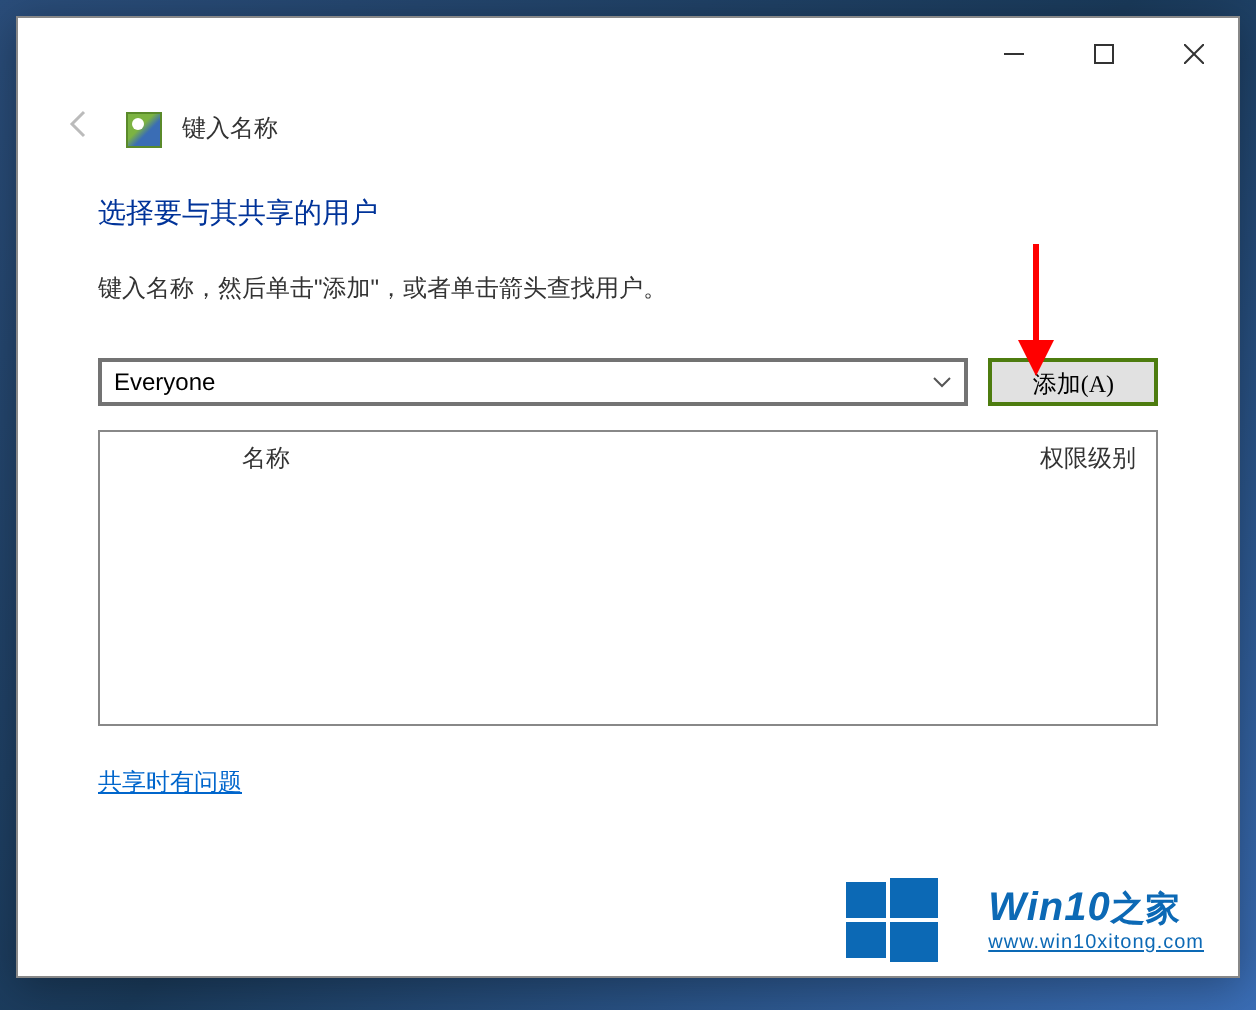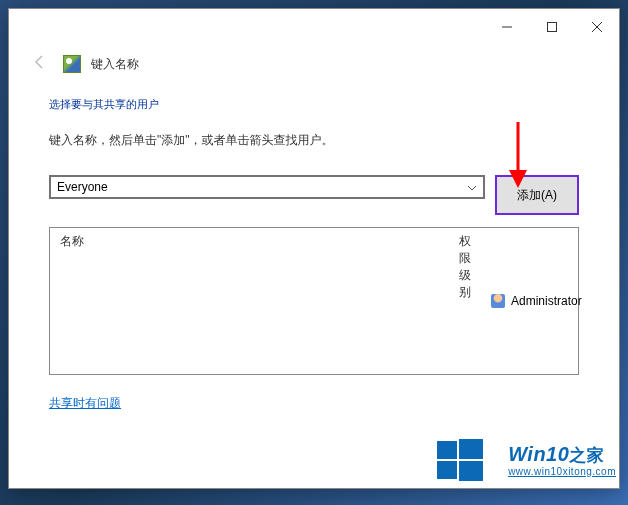--- a/index.html
+++ b/index.html
@@ -76,21 +76,21 @@
     }
     .app-title {
       font-size: 12px;
       color: #333;
     }
     .content {
       padding: 18px 40px 10px 40px;
     }
     .main-heading {
       color: #003399;
-      font-size: 11px;
+      font-size: 14px;
       font-weight: normal;
       margin-bottom: 20px;
     }
     .sub-text {
       color: #333;
       font-size: 12px;
       margin-bottom: 26px;
     }
     .input-row {
       display: flex;
@@ -108,32 +108,34 @@
       display: flex;
       align-items: center;
       justify-content: space-between;
       height: 24px;
     }
     .name-input .dropdown-arrow {
       color: #555;
       font-size: 10px;
     }
     .add-button {
-      border: 2px solid #6d28d9;
+      border: 2px solid #4d7c0f;
       background: #e1e1e1;
       padding: 3px 20px;
       font-size: 12px;
-      font-family: Liberation Sans, sans-serif;
+      font-family: Liberation Serif, serif;
       cursor: pointer;
-      height: 40px;
+      height: 24px;
     }
     .users-table {
       border: 1px solid #888;
       height: 148px;
       display: flex;
+      flex-direction: column;
+      align-items: flex-end;
     }
     .table-header {
       display: flex;
       padding: 5px 10px;
       color: #333;
     }
     .col-name {
       flex: 0 0 355px;
     }
     .col-perm {
@@ -168,21 +170,21 @@
     }
     .red-arrow {
       position: absolute;
       top: 120px;
       right: 96px;
       pointer-events: none;
     }
     .watermark {
       position: absolute;
       bottom: 22px;
-      right: 12px;
+      right: 26px;
       display: flex;
       align-items: center;
       gap: 25px;
       pointer-events: none;
     }
     .win-logo {
       width: 46px;
       height: 46px;
     }
     .watermark-text {
@@ -257,27 +259,20 @@
             </svg>
         </span>
       </div>
       <button class="add-button">添加(A)</button>
     </div>
 
     <div class="users-table">
       <div class="table-header">
         <div class="col-name">名称</div>
         <div class="col-perm">权限级别</div>
-      </div>
-      <div class="table-row">
-        <div class="col-name">
-          <span class="user-icon"></span>
-          <span>Administrator</span>
-        </div>
-        <div class="col-perm">所有者</div>
       </div>
     </div>
 
     <a class="help-link">共享时有问题</a>
   </div>
 
 </div>
 
 <svg class="red-arrow" width="28" height="70" viewBox="0 0 28 70">
   <line x1="14" y1="2" x2="14" y2="52" stroke="#ff0000" stroke-width="3"></line>

